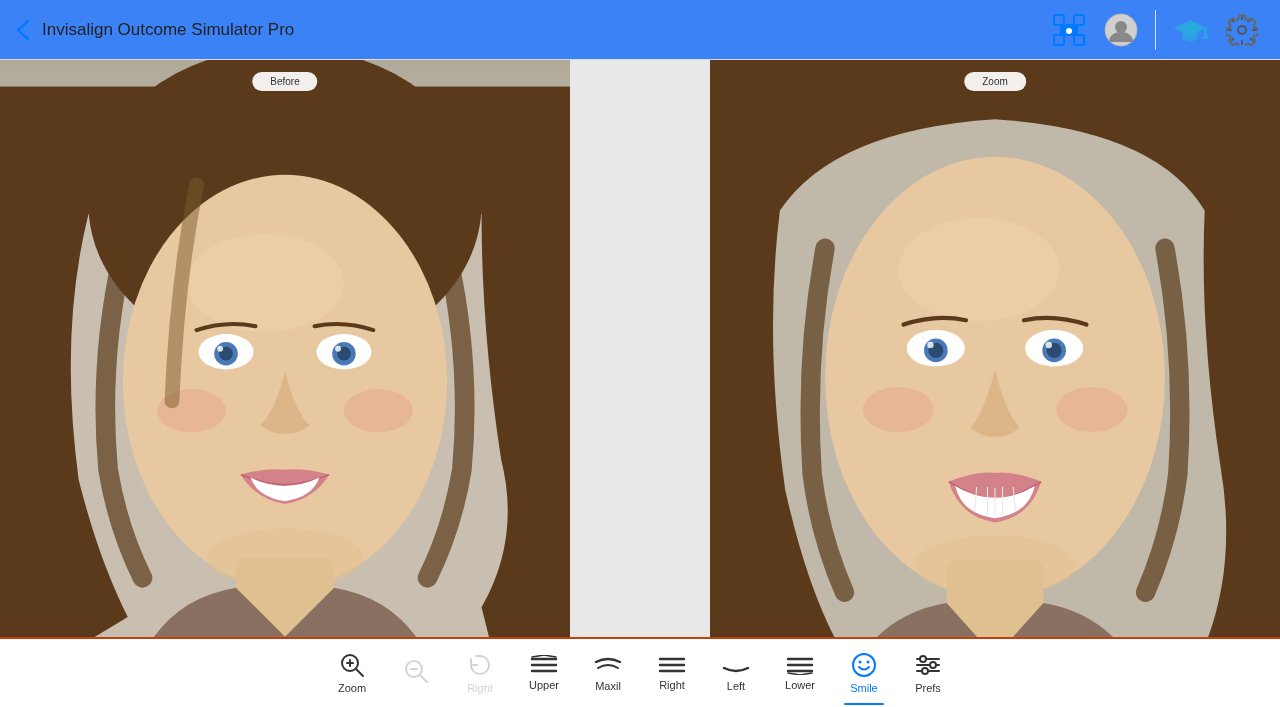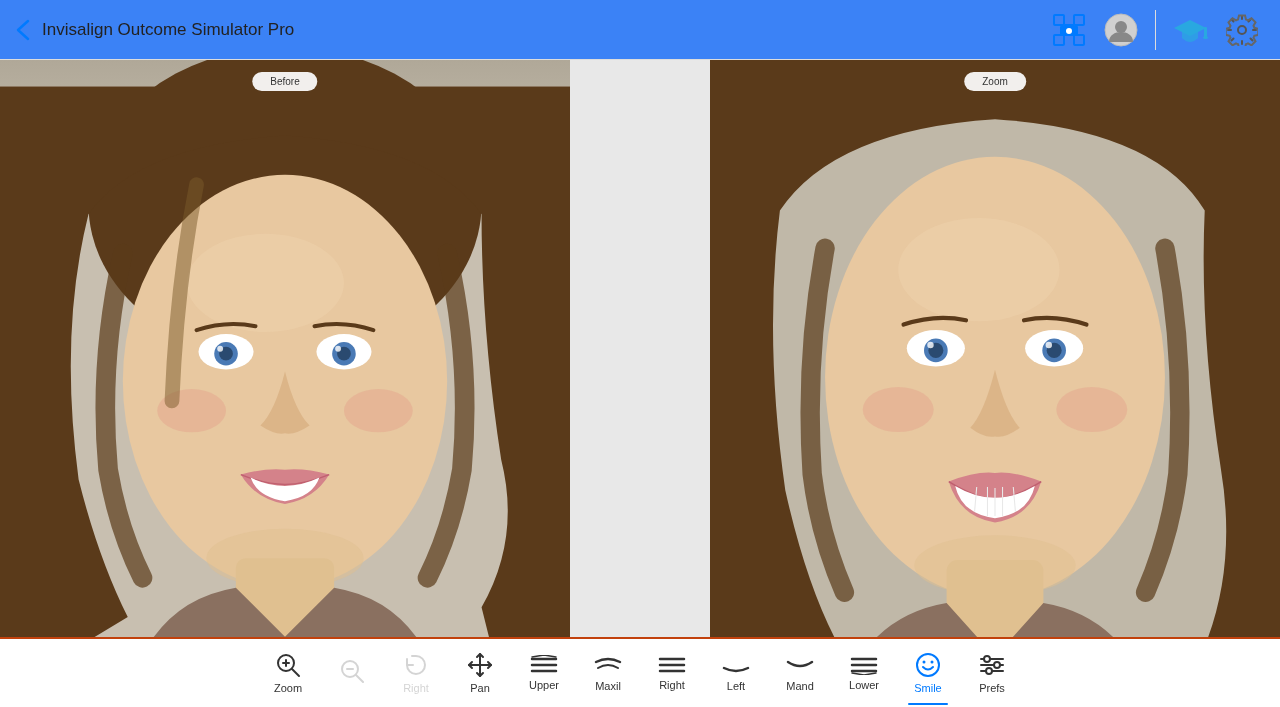--- a/index.html
+++ b/index.html
@@ -392,33 +392,20 @@
   <div class="tool-item disabled">
     <div class="tool-icon">
       <svg width="26" height="26" viewBox="0 0 26 26" fill="none">
         <path d="M4 13a9 9 0 109-9H9" stroke="#aaa" stroke-width="2" stroke-linecap="round"></path>
         <polyline points="4,7 4,13 10,13" stroke="#aaa" stroke-width="2" stroke-linecap="round" stroke-linejoin="round"></polyline>
       </svg>
     </div>
     <span class="tool-label" style="color:#aaa;opacity:0.5;">Right</span>
   </div>
 
-  <div class="tool-item">
-    <div class="tool-icon">
-      <svg width="26" height="26" viewBox="0 0 26 26" fill="none">
-        <line x1="13" y1="2" x2="13" y2="24" stroke="#333" stroke-width="2" stroke-linecap="round"></line>
-        <line x1="2" y1="13" x2="24" y2="13" stroke="#333" stroke-width="2" stroke-linecap="round"></line>
-        <polyline points="10,5 13,2 16,5" fill="none" stroke="#333" stroke-width="2" stroke-linecap="round" stroke-linejoin="round"></polyline>
-        <polyline points="10,21 13,24 16,21" fill="none" stroke="#333" stroke-width="2" stroke-linecap="round" stroke-linejoin="round"></polyline>
-        <polyline points="5,10 2,13 5,16" fill="none" stroke="#333" stroke-width="2" stroke-linecap="round" stroke-linejoin="round"></polyline>
-        <polyline points="21,10 24,13 21,16" fill="none" stroke="#333" stroke-width="2" stroke-linecap="round" stroke-linejoin="round"></polyline>
-      </svg>
-    </div>
-    <span class="tool-label">Pan</span>
-  </div>
 
   <div class="tool-item">
     <div class="tool-icon">
       <svg width="28" height="20" viewBox="0 0 28 20" fill="none">
         <line x1="2" y1="4" x2="26" y2="4" stroke="#333" stroke-width="2.5" stroke-linecap="round"></line>
         <line x1="2" y1="10" x2="26" y2="10" stroke="#333" stroke-width="2.5" stroke-linecap="round"></line>
         <line x1="2" y1="16" x2="26" y2="16" stroke="#333" stroke-width="2.5" stroke-linecap="round"></line>
         <path d="M2 2 L14 0 L26 2" stroke="#333" stroke-width="1.5" fill="none" stroke-linecap="round"></path>
       </svg>
     </div>
@@ -449,28 +436,20 @@
 
   <div class="tool-item">
     <div class="tool-icon">
       <svg width="28" height="22" viewBox="0 0 28 22" fill="none">
         <path d="M2 14 Q14 20 26 14" stroke="#333" stroke-width="2.5" fill="none" stroke-linecap="round"></path>
       </svg>
     </div>
     <span class="tool-label">Left</span>
   </div>
 
-  <div class="tool-item">
-    <div class="tool-icon">
-      <svg width="28" height="22" viewBox="0 0 28 22" fill="none">
-        <path d="M2 8 Q14 16 26 8" stroke="#333" stroke-width="2.5" fill="none" stroke-linecap="round"></path>
-      </svg>
-    </div>
-    <span class="tool-label">Mand</span>
-  </div>
 
   <div class="tool-item">
     <div class="tool-icon">
       <svg width="28" height="20" viewBox="0 0 28 20" fill="none">
         <line x1="2" y1="4" x2="26" y2="4" stroke="#333" stroke-width="2.5" stroke-linecap="round"></line>
         <line x1="2" y1="10" x2="26" y2="10" stroke="#333" stroke-width="2.5" stroke-linecap="round"></line>
         <line x1="2" y1="16" x2="26" y2="16" stroke="#333" stroke-width="2.5" stroke-linecap="round"></line>
         <path d="M2 18 L14 20 L26 18" stroke="#333" stroke-width="1.5" fill="none" stroke-linecap="round"></path>
       </svg>
     </div>

